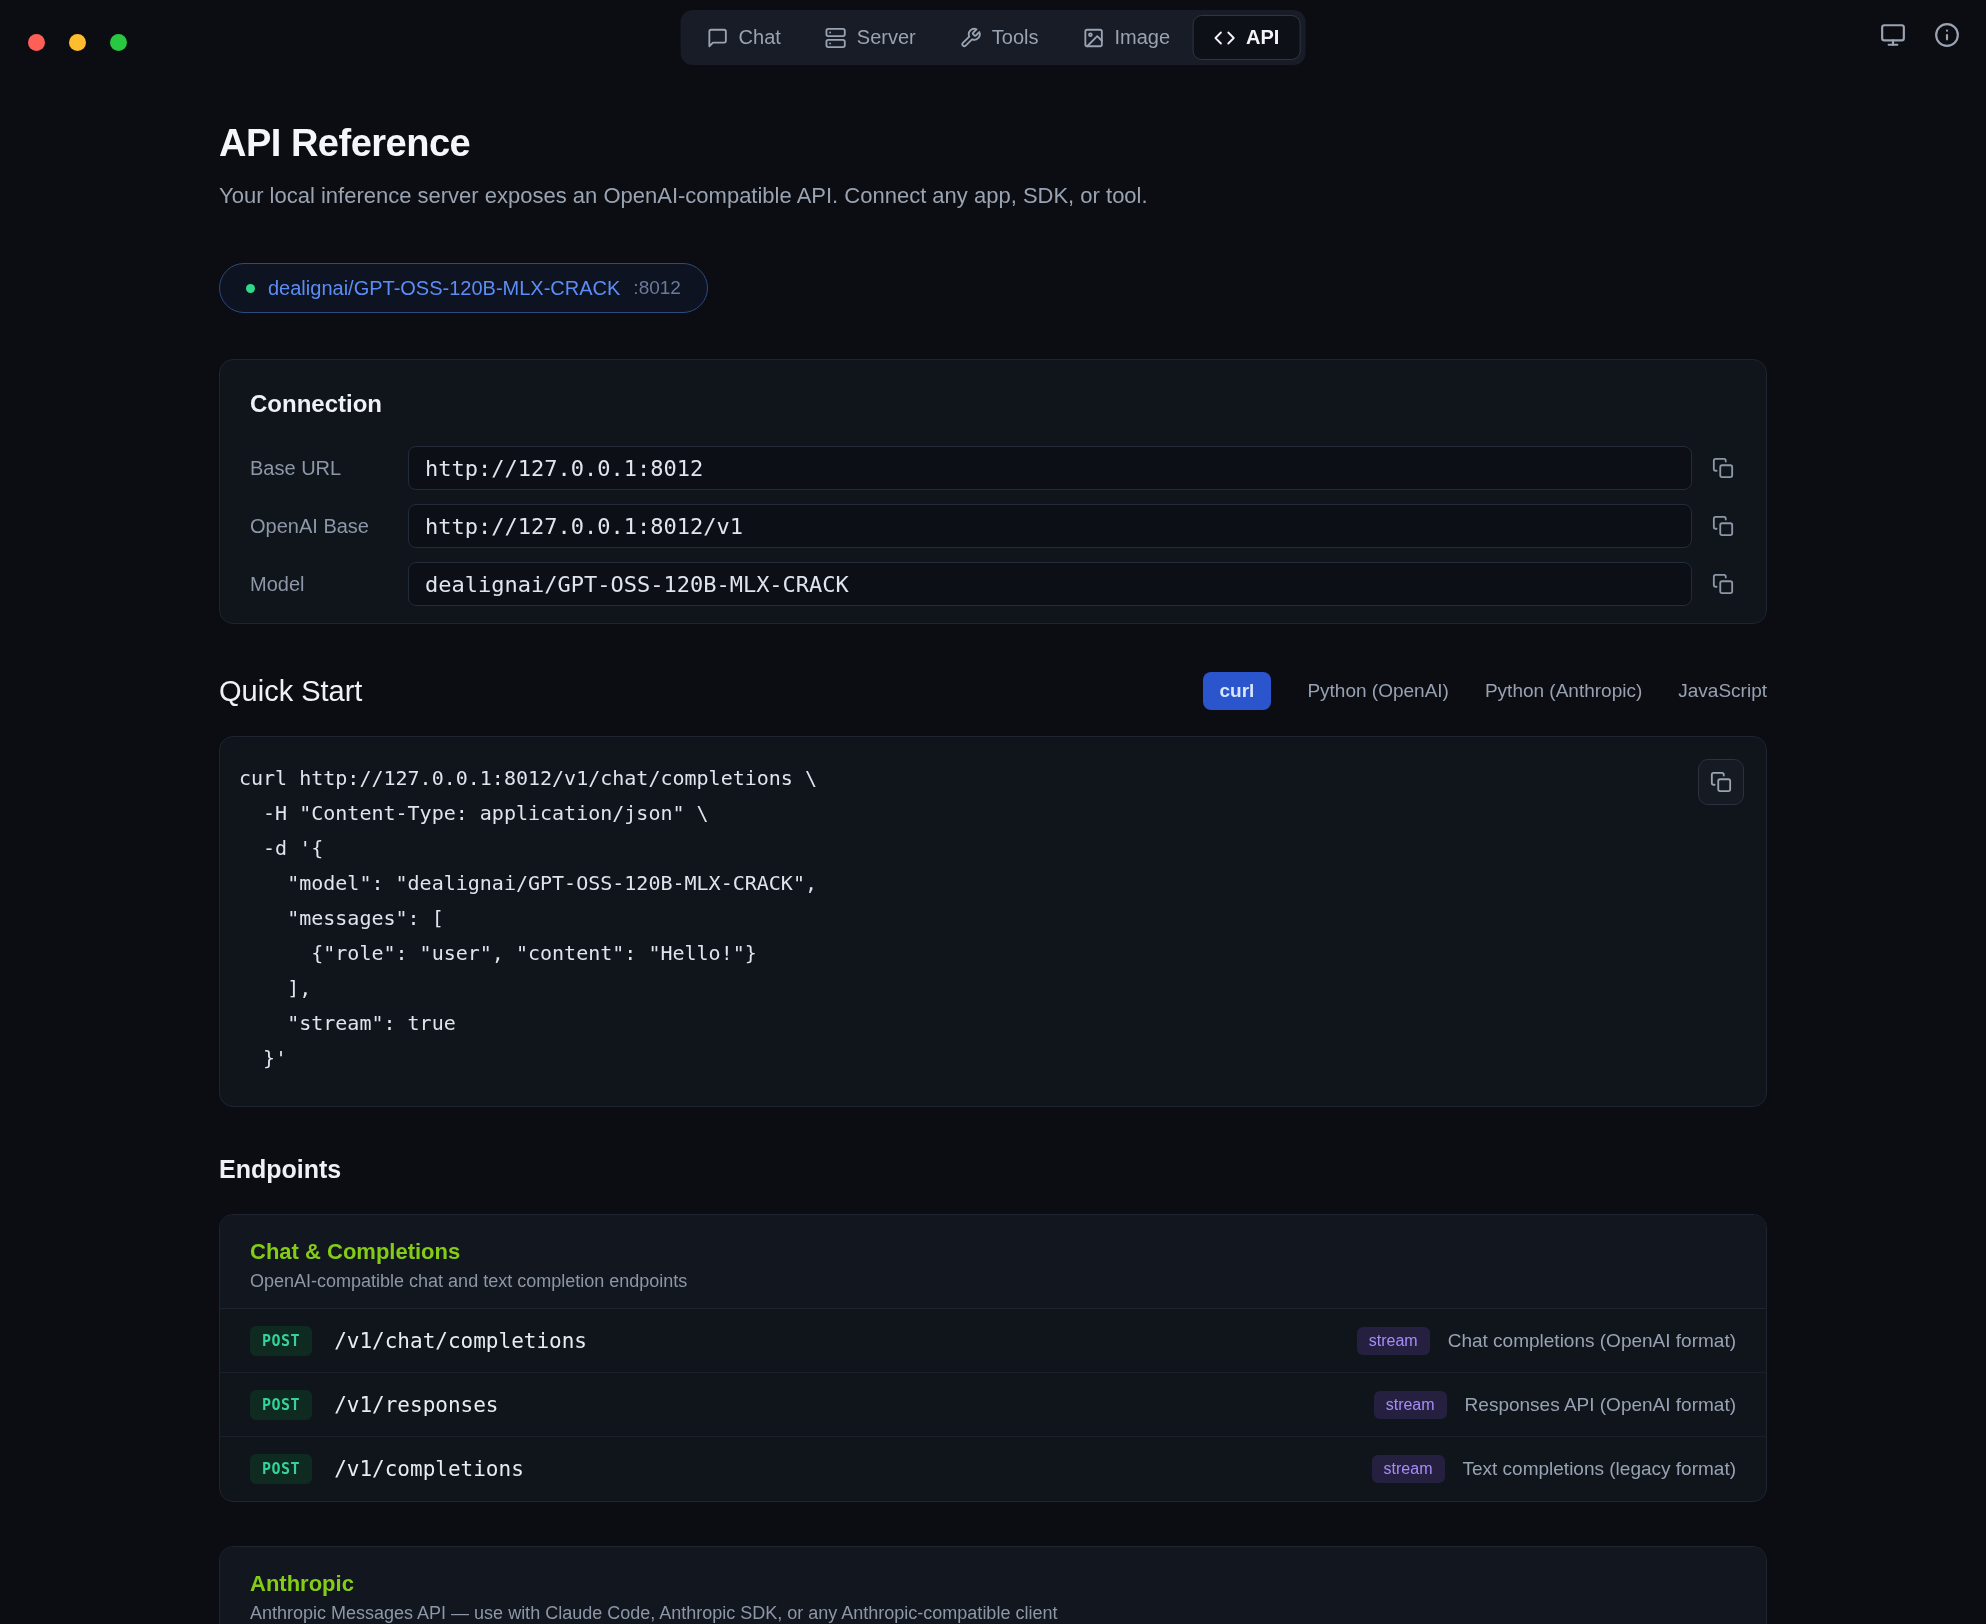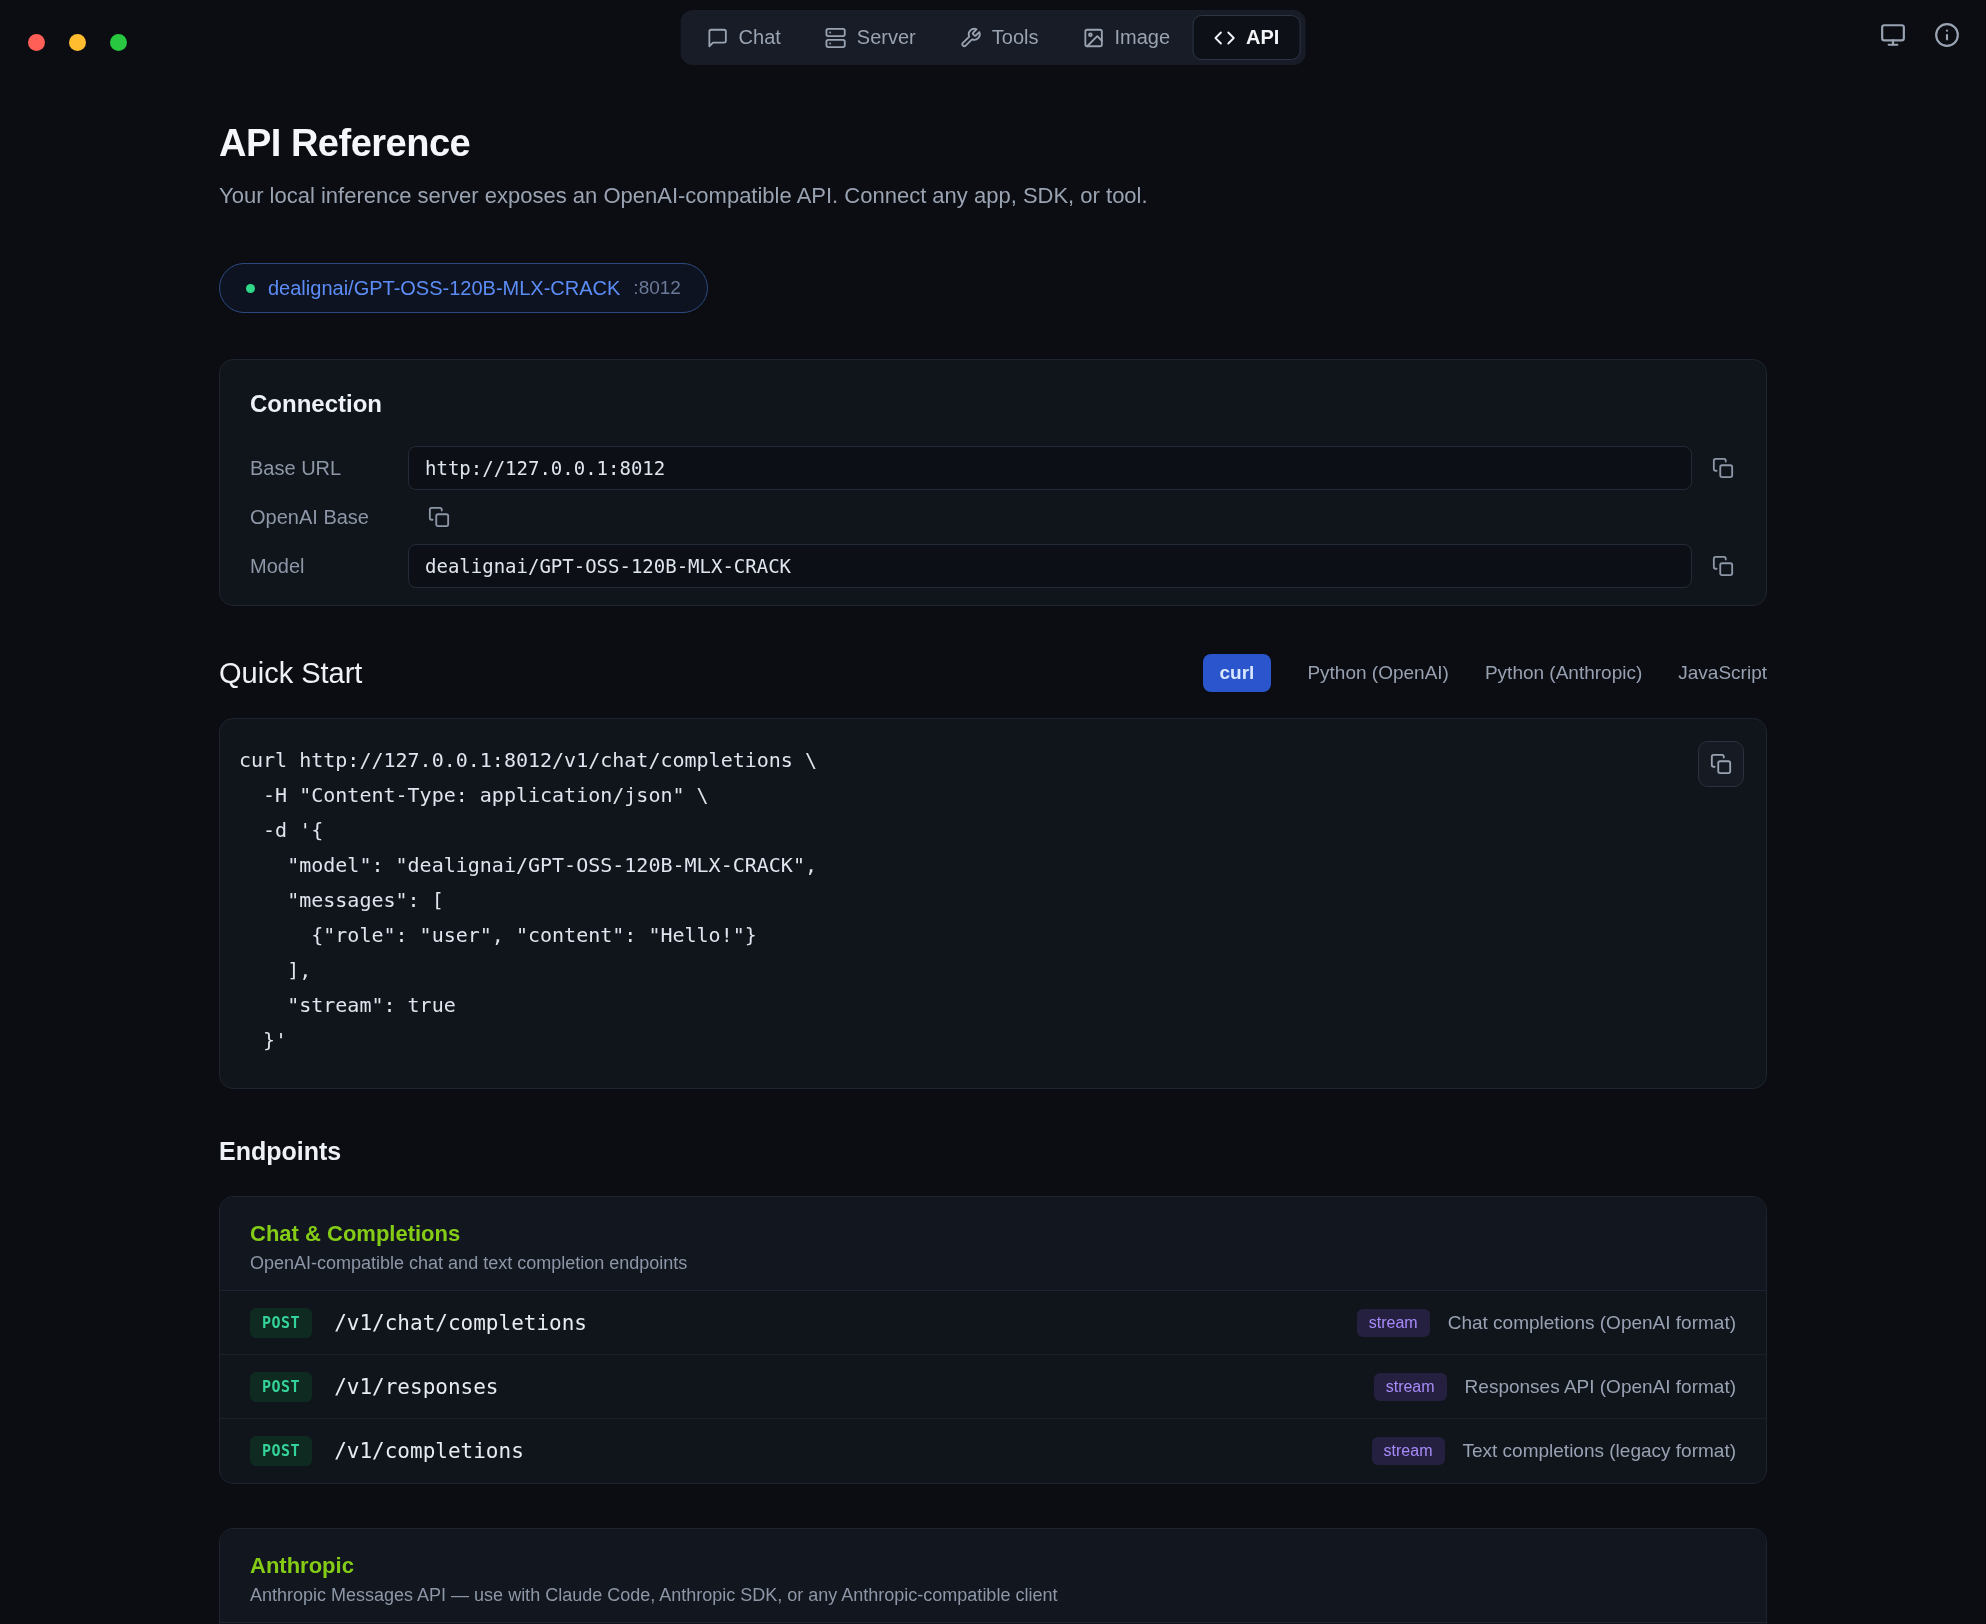--- a/index.html
+++ b/index.html
@@ -58,21 +58,21 @@
   
   .connection { margin-top:46px; padding:30px 30px 17px; }
   .connection h2 { font-size:24px; font-weight:600; color:#eef1f6; margin-bottom:28px; }
   .conn-row { display:flex; align-items:center; margin-bottom:14px; }
   .conn-row:last-child { margin-bottom:0; }
   .conn-label { flex:0 0 158px; color:#8d97a7; font-size:20px; }
   .conn-value {
     flex:1; height:44px; display:flex; align-items:center;
     background:#0c0f15; border:1px solid #242b38; border-radius:8px;
     padding:0 16px; font-family:"DejaVu Sans Mono", monospace;
-    font-size:19px; color:#dfe5ee; overflow:hidden; white-space:nowrap;
+    font-size:22px; color:#dfe5ee; overflow:hidden; white-space:nowrap;
   }
   .copy-btn {
     margin-left:18px; background:none; border:none; color:#8d97a7;
     width:26px; height:26px; padding:0; cursor:pointer; display:flex; align-items:center; justify-content:center;
   }
   .copy-btn svg { width:22px; height:22px; stroke:currentColor; fill:none; stroke-width:2; stroke-linecap:round; stroke-linejoin:round; }
 
   
   .qs-header { margin-top:48px; display:flex; align-items:center; justify-content:space-between; height:38px; }
   .qs-header h2 { font-size:29px; font-weight:400; color:#eef1f6; }
@@ -213,20 +213,21 @@
       <button class="copy-btn">
         <svg viewBox="0 0 24 24">
             <rect x="9" y="9" width="13" height="13" rx="2"></rect>
             <path d="M5 15H4a2 2 0 0 1-2-2V4a2 2 0 0 1 2-2h9a2 2 0 0 1 2 2v1"></path>
           </svg>
       </button>
     </div>
 
     <div class="conn-row">
       <div class="conn-label">OpenAI Base</div>
+      <div class="conn-value">http://127.0.0.1:8012/v1</div>
       <button class="copy-btn">
         <svg viewBox="0 0 24 24">
             <rect x="9" y="9" width="13" height="13" rx="2"></rect>
             <path d="M5 15H4a2 2 0 0 1-2-2V4a2 2 0 0 1 2-2h9a2 2 0 0 1 2 2v1"></path>
           </svg>
       </button>
     </div>
 
     <div class="conn-row">
       <div class="conn-label">Model</div>

